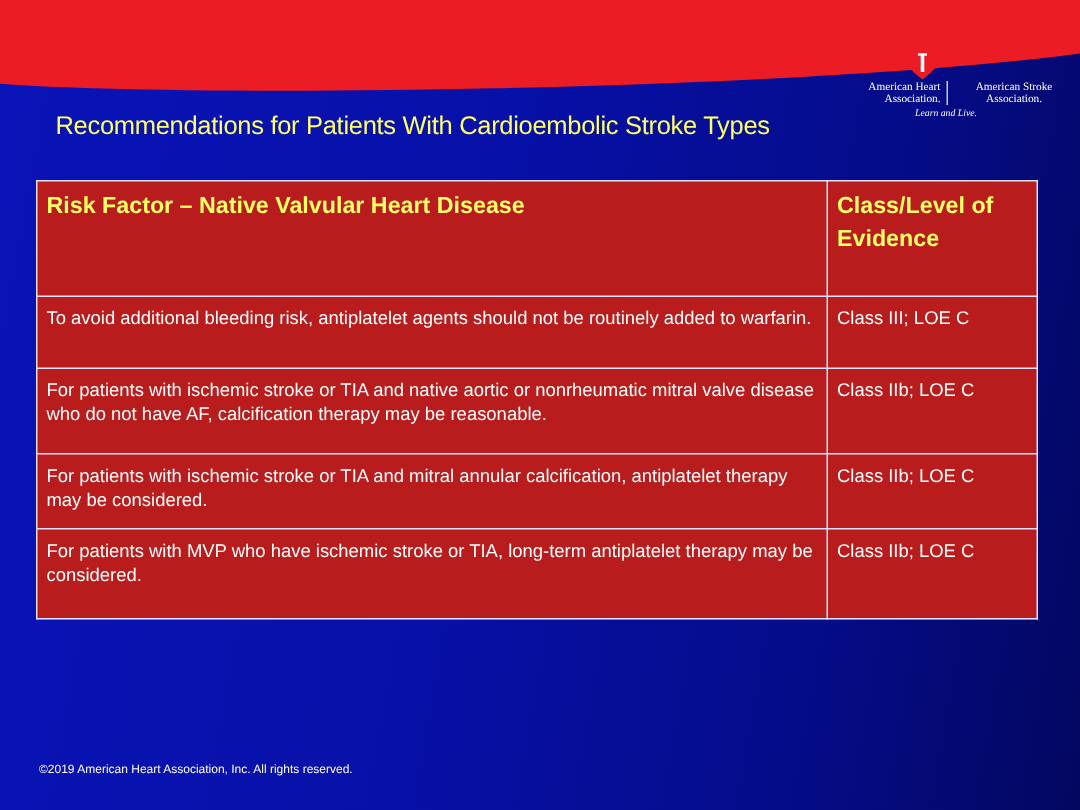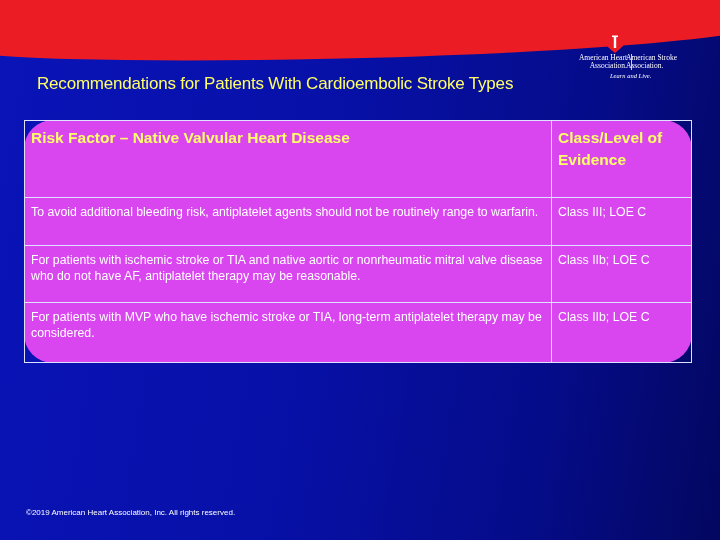--- a/index.html
+++ b/index.html
@@ -22,36 +22,35 @@
     position: absolute; left: 37px; top: 6px; width: 26px; height: 24px;
   }
   .logo .org-left {
     position: absolute; left: 0; top: 30px; width: 62px; text-align: right;
     font-size: 7.5px; line-height: 8px;
   }
   .logo .org-sep {
     position: absolute; left: 66px; top: 30px; width: 1px; height: 16px; background: #c8c8ff;
   }
   .logo .org-right {
-    position: absolute; left: 61px; top: 30px; width: 80px; text-align: left;
+    position: absolute; left: 71px; top: 30px; width: 80px; text-align: center;
     font-size: 7.5px; line-height: 8px;
   }
   .logo .tagline {
     position: absolute; left: 45px; top: 48px; font-size: 6.5px; font-style: italic;
   }
   .title {
     position: absolute; left: 37px; top: 74px; width: 640px;
     color: #ffff66; font-weight: normal; font-size: 17px; letter-spacing: -0.2px;
     white-space: nowrap;
   }
   table.recs {
     position: absolute; left: 24px; top: 120px; width: 667px;
     border-collapse: collapse; table-layout: fixed;
-    background: #d946ef;
-    border-radius: 29px;
+    background: #b91c1c;
   }
   table.recs td, table.recs th {
     border: 1.5px solid #dfe3ff; vertical-align: top; text-align: left;
     padding: 6px 5px 0 6px;
   }
   table.recs th {
     color: #ffff66; font-weight: bold; font-size: 15.5px; line-height: 22px; height: 70px;
   }
   table.recs td {
     color: #ffffff; font-size: 12.3px; line-height: 16px; font-weight: normal;
@@ -92,25 +91,29 @@
   <colgroup>
       <col class="col-rec">
       <col class="col-class">
     </colgroup>
   <tbody>
       <tr>
     <th>Risk Factor –  Native Valvular Heart Disease</th>
     <th>Class/Level of Evidence</th>
   </tr>
   <tr style="height:48px">
-    <td>To avoid additional bleeding risk, antiplatelet agents should not be routinely range to warfarin.</td>
+    <td>To avoid additional bleeding risk, antiplatelet agents should not be routinely added to warfarin.</td>
     <td>Class III; LOE C</td>
   </tr>
   <tr style="height:57px">
-    <td>For patients with ischemic stroke or TIA and native aortic or nonrheumatic mitral valve disease who do not have AF, antiplatelet therapy may be reasonable.</td>
+    <td>For patients with ischemic stroke or TIA and native aortic or nonrheumatic mitral valve disease who do not have AF, calcification therapy may be reasonable.</td>
+    <td>Class IIb; LOE C</td>
+  </tr>
+  <tr style="height:50px">
+    <td>For patients with ischemic stroke or TIA and mitral annular calcification, antiplatelet therapy may be considered.</td>
     <td>Class IIb; LOE C</td>
   </tr>
   <tr style="height:60px">
     <td>For patients with MVP who have ischemic stroke or TIA, long-term antiplatelet therapy may be considered.</td>
     <td>Class IIb; LOE C</td>
   </tr>
 </tbody>
   </table>
 
 <div class="copyright">©2019 American Heart Association, Inc. All rights reserved.</div>

